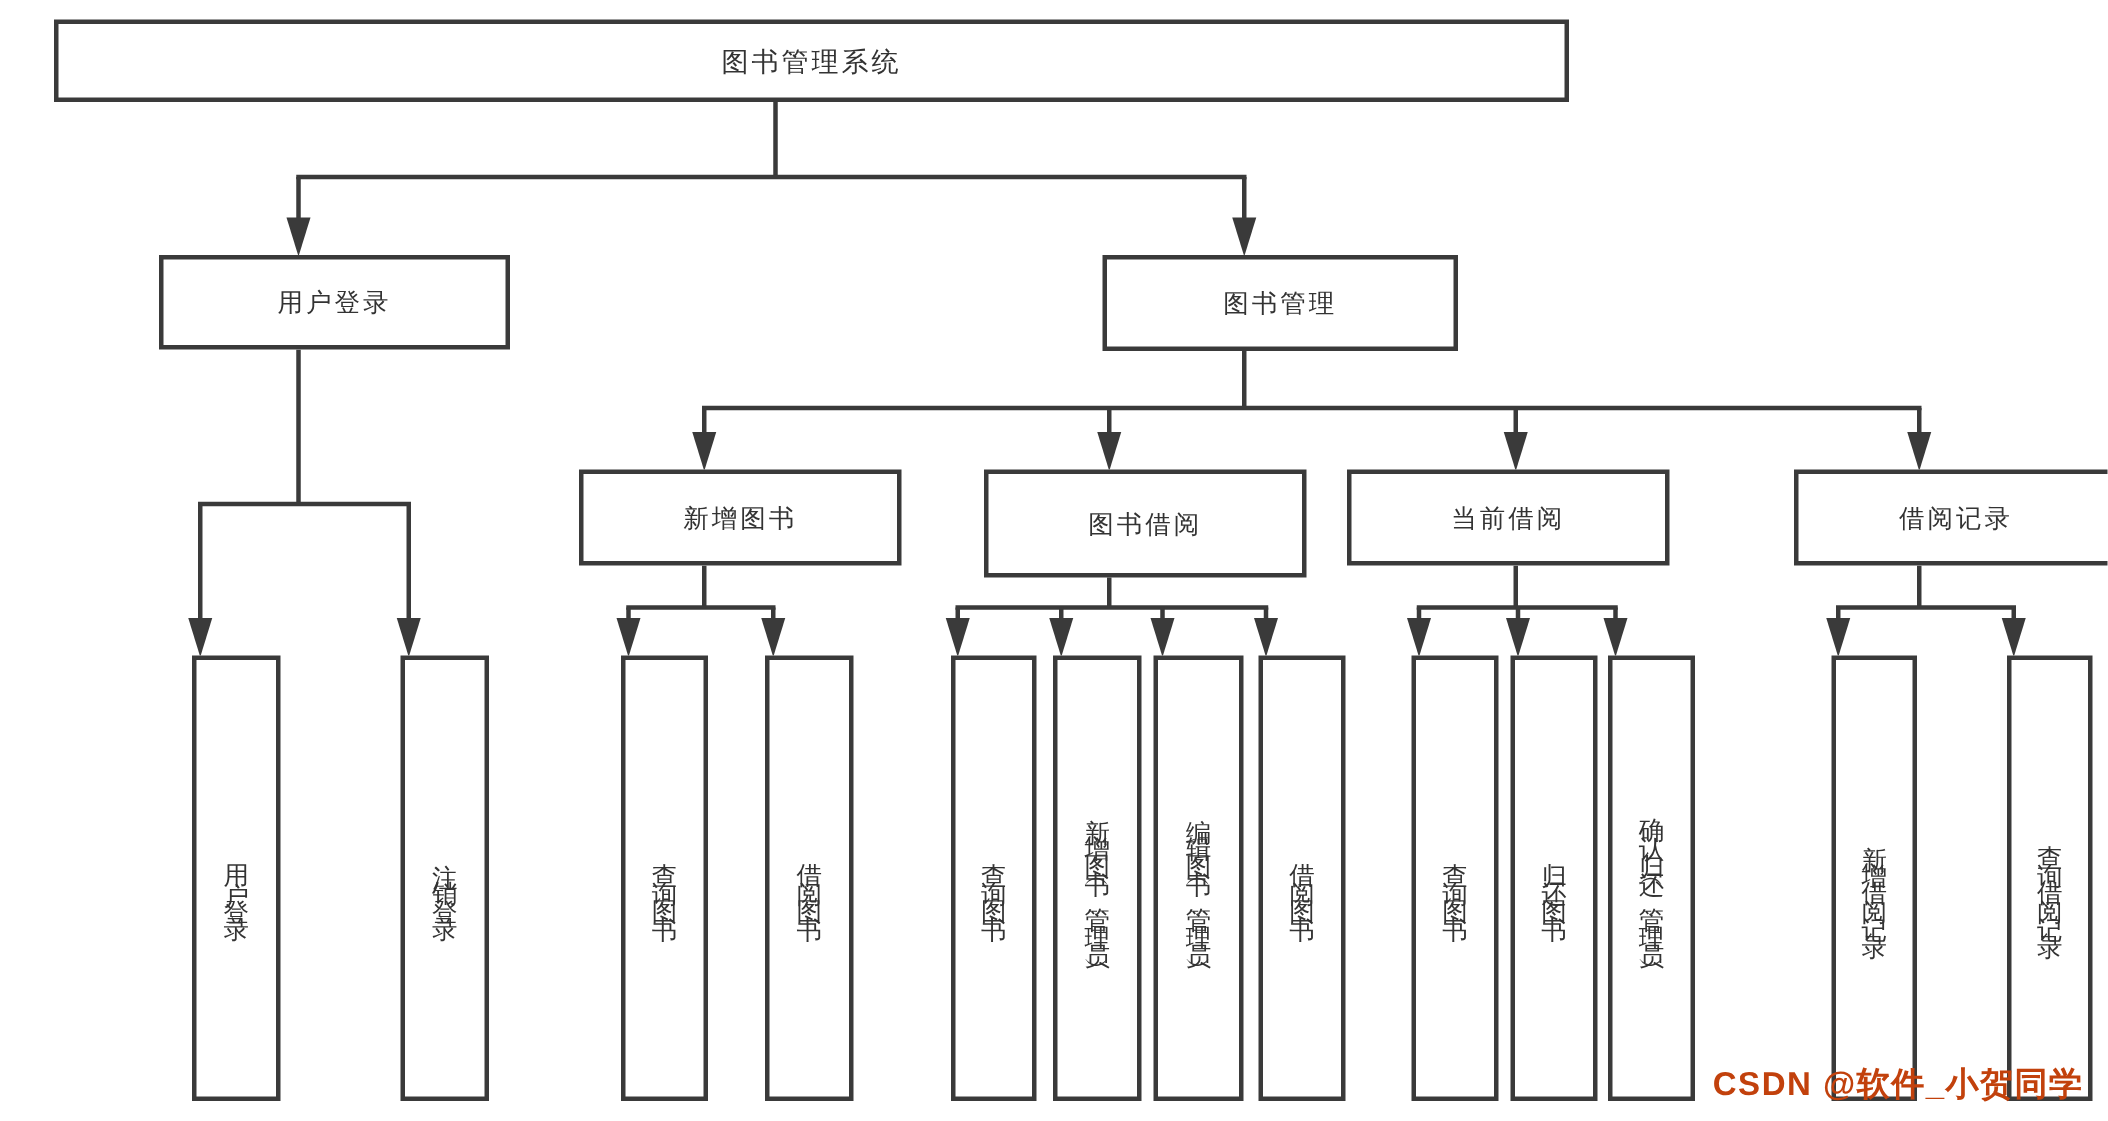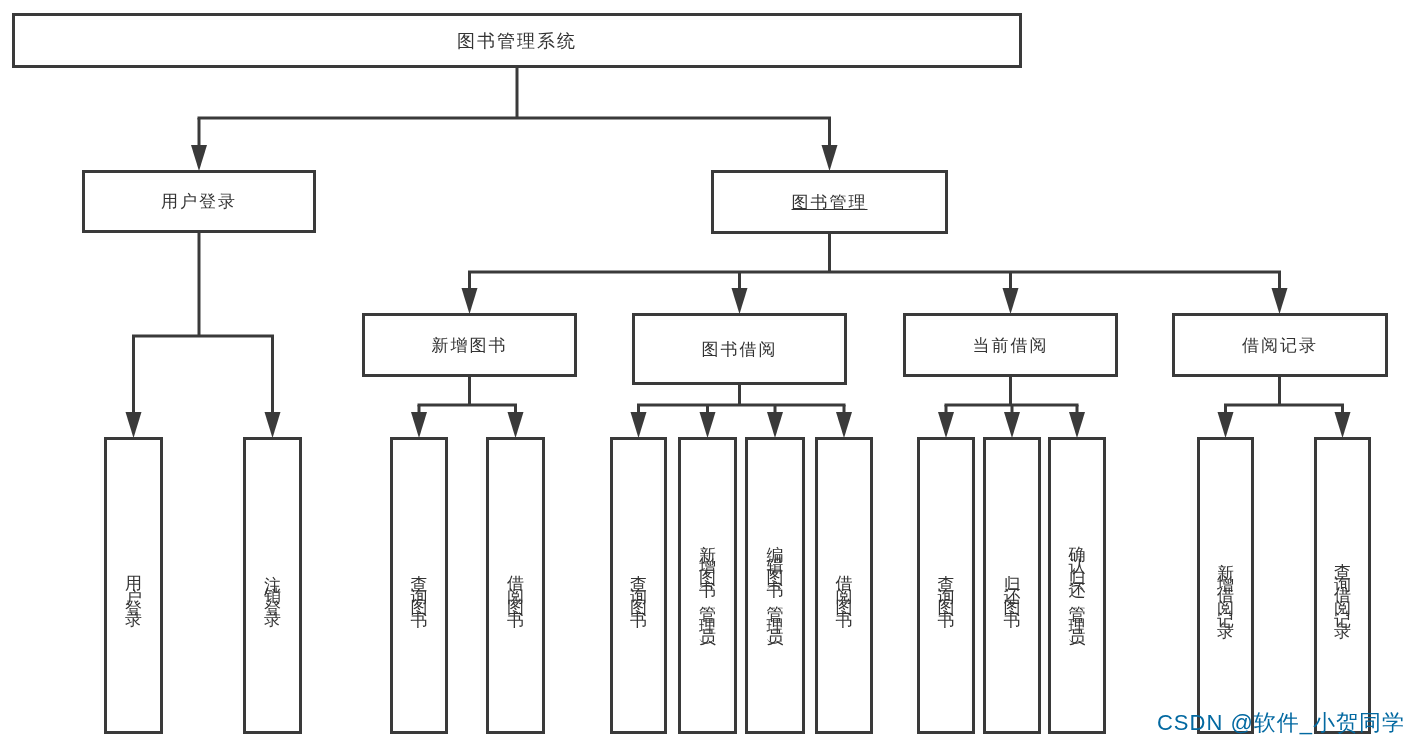--- a/index.html
+++ b/index.html
@@ -8,34 +8,36 @@
     background:#ffffff;
     font-family:"Liberation Sans", sans-serif;
   }
   #canvas{position:absolute;left:0;top:0;width:1405px;height:747px}
   #wires{position:absolute;left:0;top:0;pointer-events:none}
   .box{
     position:absolute;box-sizing:border-box;
     border:3px solid #3a3a3a;background:#ffffff;
     display:flex;align-items:center;justify-content:center;
     color:#333333;
+    margin-left:24px;
   }
   .hbox{font-size:17px;letter-spacing:2px}
   .root{font-size:18px}
   .vtext{
     writing-mode:vertical-rl;
     font-size:17px;
     letter-spacing:12px;
     color:#333333;
     line-height:1;
   }
   .watermark{
-    position:absolute;right:0;bottom:9px;
-    font-size:22px;color:#0369a1;letter-spacing:1px;
+    position:absolute;right:16px;bottom:9px;
+    font-size:22px;color:#c2410c;letter-spacing:1px;
     white-space:nowrap;
+    font-weight:bold;
   }
 </style>
 </head>
 <body>
 
 <div id="canvas">
 
   <svg id="wires" width="1405" height="747">
       <line x1="517" y1="68" x2="517" y2="118" stroke="#3a3a3a" stroke-width="3"></line>
       <line x1="197.5" y1="118" x2="831" y2="118" stroke="#3a3a3a" stroke-width="3"></line>
@@ -87,25 +89,25 @@
       <line x1="1224" y1="405" x2="1344" y2="405" stroke="#3a3a3a" stroke-width="3"></line>
       <line x1="1225.5" y1="405" x2="1225.5" y2="417" stroke="#3a3a3a" stroke-width="3"></line>
       <polygon points="1217.5,412 1233.5,412 1225.5,438" fill="#3a3a3a"></polygon>
       <line x1="1342.5" y1="405" x2="1342.5" y2="417" stroke="#3a3a3a" stroke-width="3"></line>
       <polygon points="1334.5,412 1350.5,412 1342.5,438" fill="#3a3a3a"></polygon>
     </svg>
 
   <div class="box hbox root" style="left: 12px; top: 13px; width: 1010px; height: 55px;">图书管理系统</div>
 
   <div class="box hbox" style="left: 82px; top: 170px; width: 234px; height: 63px;">用户登录</div>
-  <div class="box hbox" style="left: 711px; top: 170px; width: 237px; height: 64px; text-decoration: underline;">图书管理</div>
+  <div class="box hbox" style="left: 711px; top: 170px; width: 237px; height: 64px;">图书管理</div>
 
   <div class="box hbox" style="left: 362px; top: 313px; width: 215px; height: 64px;">新增图书</div>
   <div class="box hbox" style="left: 632px; top: 313px; width: 215px; height: 72px;">图书借阅</div>
-  <div class="box hbox" style="left: 903px; top: 313px; width: 215px; height: 64px;">当前借阅</div>
+  <div class="box hbox" style="left: 874px; top: 313px; width: 215px; height: 64px;">当前借阅</div>
   <div class="box hbox" style="left: 1172px; top: 313px; width: 216px; height: 64px;">借阅记录</div>
 
   <div class="box" style="left: 104px; top: 437px; width: 59px; height: 297px;">
     <span class="vtext">用户登录</span>
   </div>
   <div class="box" style="left: 243px; top: 437px; width: 59px; height: 297px;">
     <span class="vtext">注销登录</span>
   </div>
 
   <div class="box" style="left: 390px; top: 437px; width: 58px; height: 297px;">

